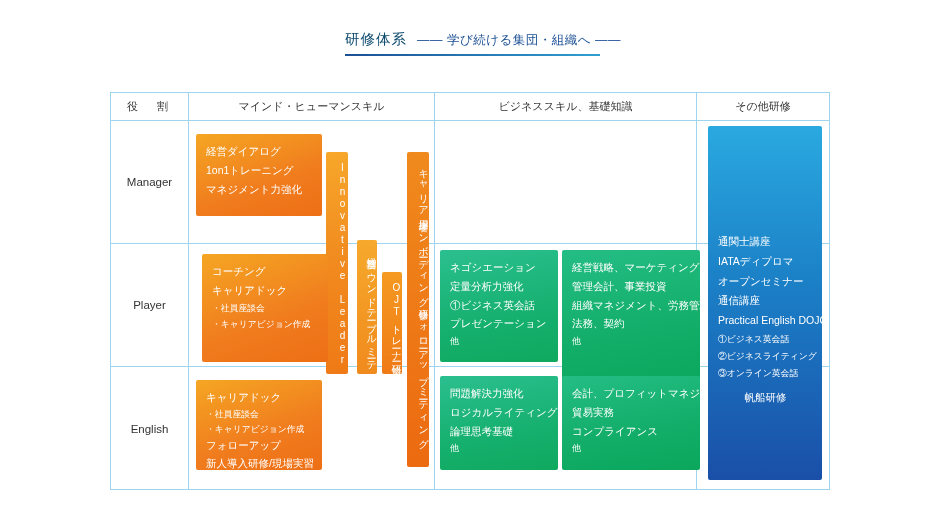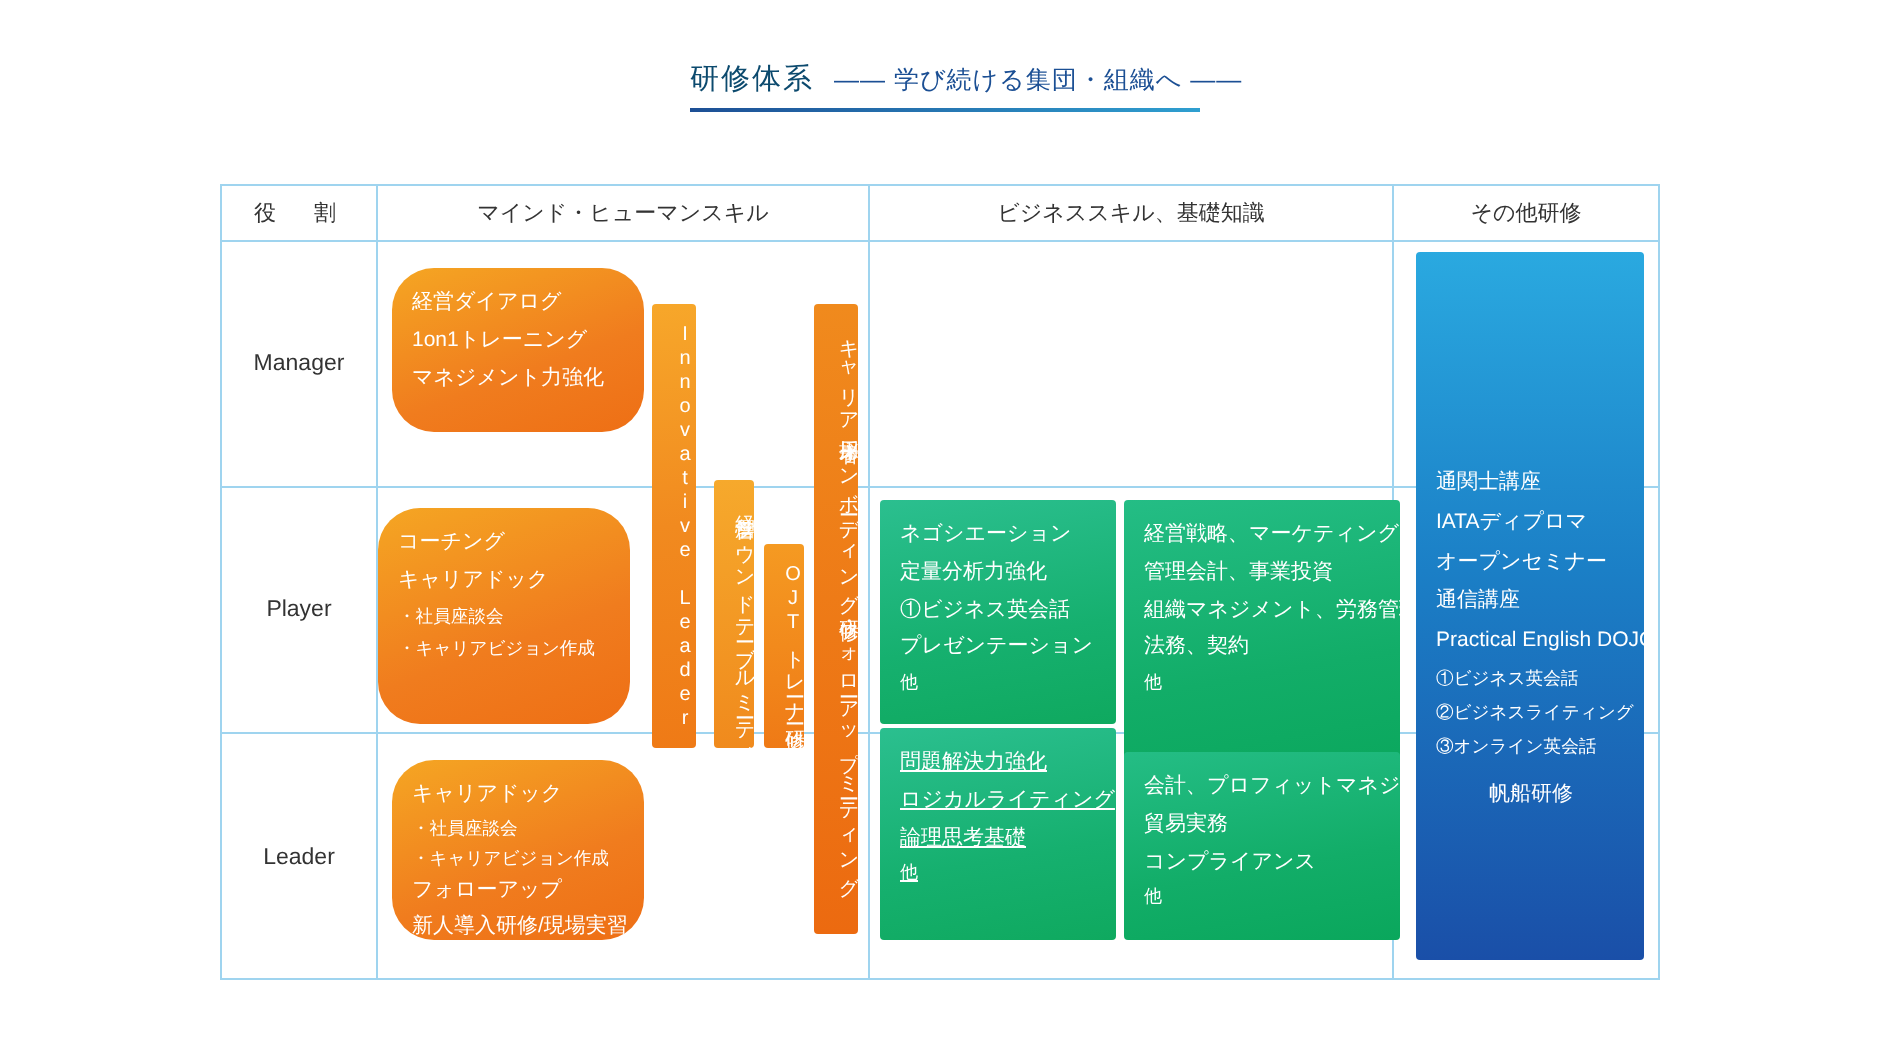--- a/index.html
+++ b/index.html
@@ -125,21 +125,21 @@
   .blk.vert .vtxt {
     font-size: 10px;
     letter-spacing: 1px;
     padding: 10px 0 0 0;
     display: block;
     white-space: nowrap;
     line-height: 1.2;
   }
 
   
-  .g-orange { background: linear-gradient(160deg, #f5a623 0%, #f07c1e 60%, #ee6f15 100%); border-radius: 21px; }
+  .g-orange { background: linear-gradient(160deg, #f5a623 0%, #f07c1e 60%, #ee6f15 100%); }
   .g-orange2{ background: linear-gradient(175deg, #f7a72a 0%, #f18a1f 50%, #ef7a16 100%); }
   .g-orange3{ background: linear-gradient(180deg, #f59a22 0%, #ef7a16 100%); }
   .g-orange4{ background: linear-gradient(180deg, #f08a1d 0%, #ec6a10 100%); }
   .g-orange5{ background: linear-gradient(180deg, #f6a92c 0%, #f08a1d 100%); }
   .g-green  { background: linear-gradient(170deg, #2bbf8f 0%, #16b06f 60%, #0fa95f 100%); }
   .g-green2 { background: linear-gradient(170deg, #24bd85 0%, #12ad68 60%, #0aa75c 100%); }
   .g-blue   { background: linear-gradient(180deg, #2aa9e0 0%, #1b7fc6 45%, #1a4fa8 100%); }
 </style>
 </head>
 <body>
@@ -170,21 +170,21 @@
     </div>
 
     <div class="trow">
       <div class="rowlabel">Player</div>
       <div class="cell-mind"></div>
       <div class="cell-biz"></div>
       <div class="cell-other"></div>
     </div>
 
     <div class="trow last">
-      <div class="rowlabel">Leader</div>
+      <div class="rowlabel">English</div>
       <div class="cell-mind"></div>
       <div class="cell-biz"></div>
       <div class="cell-other"></div>
     </div>
   </div>
 
   <div class="overlay">
 
     <div class="blk g-orange" style="left:86px; top:42px; width:126px; height:82px;">
       <div class="lines">
@@ -203,21 +203,21 @@
     </div>
 
     <div class="blk g-orange5 vert" style="left:247px; top:148px; width:20px; height:134px;">
       <span class="vtxt small">経営層ラウンドテーブルミーティング</span>
     </div>
 
     <div class="blk g-orange3 vert" style="left:272px; top:180px; width:20px; height:102px;">
       <span class="vtxt small">OJTトレーナー研修</span>
     </div>
 
-    <div class="blk g-orange" style="left:79px; top:162px; width:126px; height:108px;">
+    <div class="blk g-orange" style="left:92px; top:162px; width:126px; height:108px;">
       <div class="lines">
         <span class="l">コーチング</span>
         <span class="l">キャリアドック</span>
         <span class="l sm">・社員座談会</span>
         <span class="l sm">・キャリアビジョン作成</span>
       </div>
     </div>
 
     <div class="blk g-orange" style="left:86px; top:288px; width:126px; height:90px;">
       <div class="lines" style="gap:2px;">
@@ -242,21 +242,21 @@
     <div class="blk g-green2" style="left:452px; top:158px; width:138px; height:141px;">
       <div class="lines">
         <span class="l">経営戦略、マーケティング</span>
         <span class="l">管理会計、事業投資</span>
         <span class="l">組織マネジメント、労務管理</span>
         <span class="l">法務、契約</span>
         <span class="l xs">他</span>
       </div>
     </div>
 
-    <div class="blk g-green" style="left:330px; top:272px; width:118px; height:106px;text-decoration:underline;">
+    <div class="blk g-green" style="left:330px; top:284px; width:118px; height:94px;">
       <div class="lines">
         <span class="l">問題解決力強化</span>
         <span class="l">ロジカルライティング</span>
         <span class="l">論理思考基礎</span>
         <span class="l xs">他</span>
       </div>
     </div>
 
     <div class="blk g-green2" style="left:452px; top:284px; width:138px; height:94px;">
       <div class="lines">

